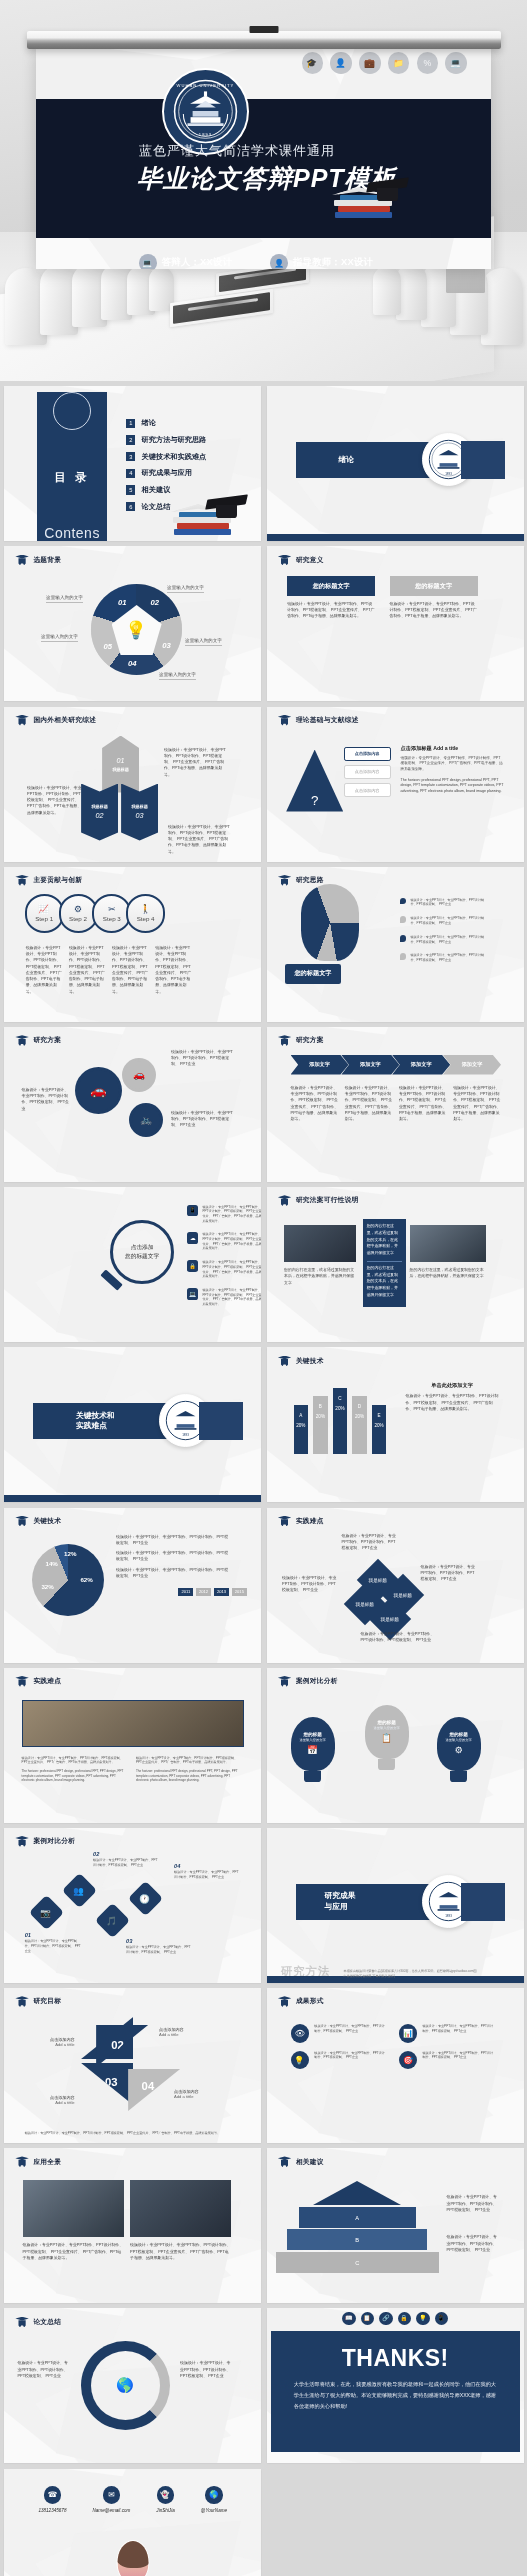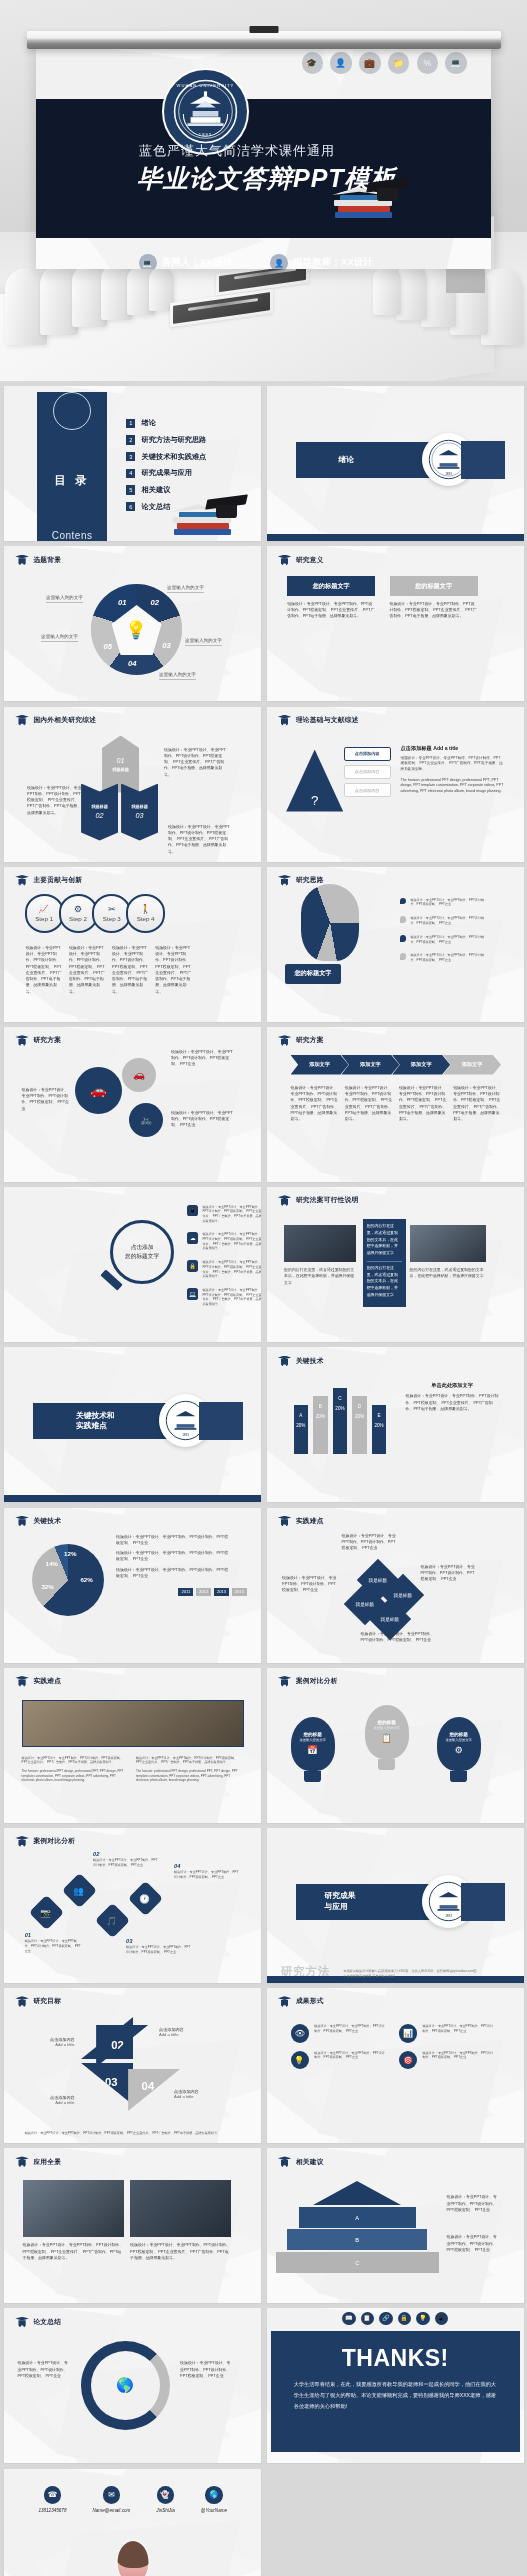--- a/index.html
+++ b/index.html
@@ -241,21 +241,21 @@
     position:absolute; left:0; bottom:0; width:100%; height:7.2px; background:#1e3c64;
   }
 
   
   .toc-left{
     position:absolute; left:33px; top:6.2px; width:70px; bottom:0; background:#1e3c64;
     display:flex; flex-direction:column; align-items:center; justify-content:space-between; gap:4.1px;
   }
   .toc-crest{ width:38px; height:38px; border-radius:50%; border:1px solid #cdd7e6; }
   .toc-cn{ color:#fff; font-size:11.3px; font-weight:bold; letter-spacing:3.1px; }
-  .toc-en{ color:#e3e9f2; font-size:10px; letter-spacing:0.5px; }
+  .toc-en{ color:#e3e9f2; font-size:14px; letter-spacing:0.5px; }
   .toc-list{ position:absolute; left:122px; top:32px; display:flex; flex-direction:column; gap:6.7px;}
   .toc-li{ display:flex; align-items:center; gap:6.2px;}
   .toc-n{
     width:9.3px;height:9.3px;background:#1e3c64;color:#fff;font-size:5.7px;
     display:flex;align-items:center;justify-content:center;
   }
   .toc-t{ font-size:7.2px; font-weight:bold; color:#17233a;}
 
   .tiny{ font-size:3.1px; color:#555; line-height:1.5; }
   .tiny2{ font-size:3.6px; color:#444; line-height:1.55; }

